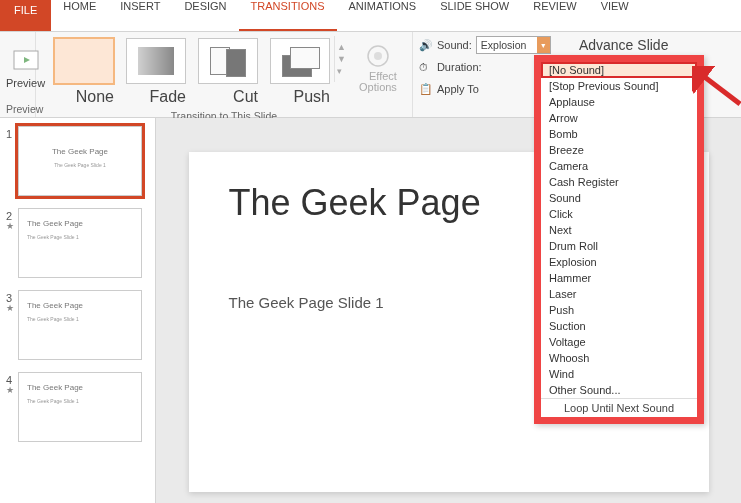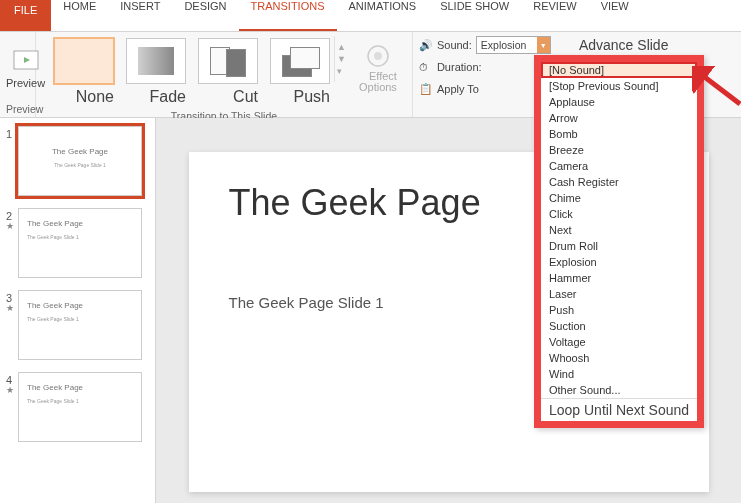--- a/index.html
+++ b/index.html
@@ -43,21 +43,21 @@
 
 .editor { flex: 1; background: #eaeaea; display: flex; align-items: flex-start; justify-content: center; padding-top: 34px; }
 .slide { width: 520px; height: 340px; background: #fff; box-shadow: 0 2px 6px rgba(0,0,0,.15); padding: 30px 40px; }
 .slide h1 { font-size: 36px; font-weight: 400; color: #333; font-family: 'Segoe UI Light', 'Segoe UI', sans-serif; margin-bottom: 70px; white-space: nowrap; }
 .slide p { font-size: 15px; color: #555; }
 
 
 .dropdown { position: absolute; top: 55px; left: 534px; width: 170px; background: #fff; border: 7px solid #ef4444; box-shadow: 2px 2px 6px rgba(0,0,0,.2); z-index: 100; }
 .dd-item { padding: 2px 8px; font-size: 11px; color: #333; cursor: pointer; }
 .dd-item.highlight { outline: 2.5px solid #d92b2b; outline-offset: -2px; background: #fde7d6; }
-.dd-loop { text-align: center; font-size: 14px; padding: 3px; color: #444; border-top: 1px solid #ddd; }
+.dd-loop { text-align: center; font-size: 11px; padding: 3px; color: #444; border-top: 1px solid #ddd; }
 
 
 .arrow-ann { position: absolute; top: 66px; left: 692px; width: 50px; height: 40px; z-index: 200; }
 
 
 .icn-fade { width: 36px; height: 28px; background: linear-gradient(to right, #d0d0d0, #888); }
 .icn-cut { width: 36px; height: 28px; position: relative; }
 .icn-cut::before,.icn-cut::after { content: ''; position: absolute; width: 18px; height: 26px; border: 1px solid #888;}
 .icn-cut::before{left:0;top:0;background:#fafafa;}
 .icn-cut::after{right:0;top:2px;background:#777;}
@@ -210,21 +210,21 @@
 
 <div class="dropdown" id="dd">
     <div class="dd-item highlight">[No Sound]</div>
     <div class="dd-item">[Stop Previous Sound]</div>
     <div class="dd-item">Applause</div>
     <div class="dd-item">Arrow</div>
     <div class="dd-item">Bomb</div>
     <div class="dd-item">Breeze</div>
     <div class="dd-item">Camera</div>
     <div class="dd-item">Cash Register</div>
-    <div class="dd-item">Chime</div>
+    <div class="dd-item">Sound</div>
     <div class="dd-item">Click</div>
     <div class="dd-item">Next</div>
     <div class="dd-item">Drum Roll</div>
     <div class="dd-item">Explosion</div>
     <div class="dd-item">Hammer</div>
     <div class="dd-item">Laser</div>
     <div class="dd-item">Push</div>
     <div class="dd-item">Suction</div>
     <div class="dd-item">Voltage</div>
     <div class="dd-item">Whoosh</div>

